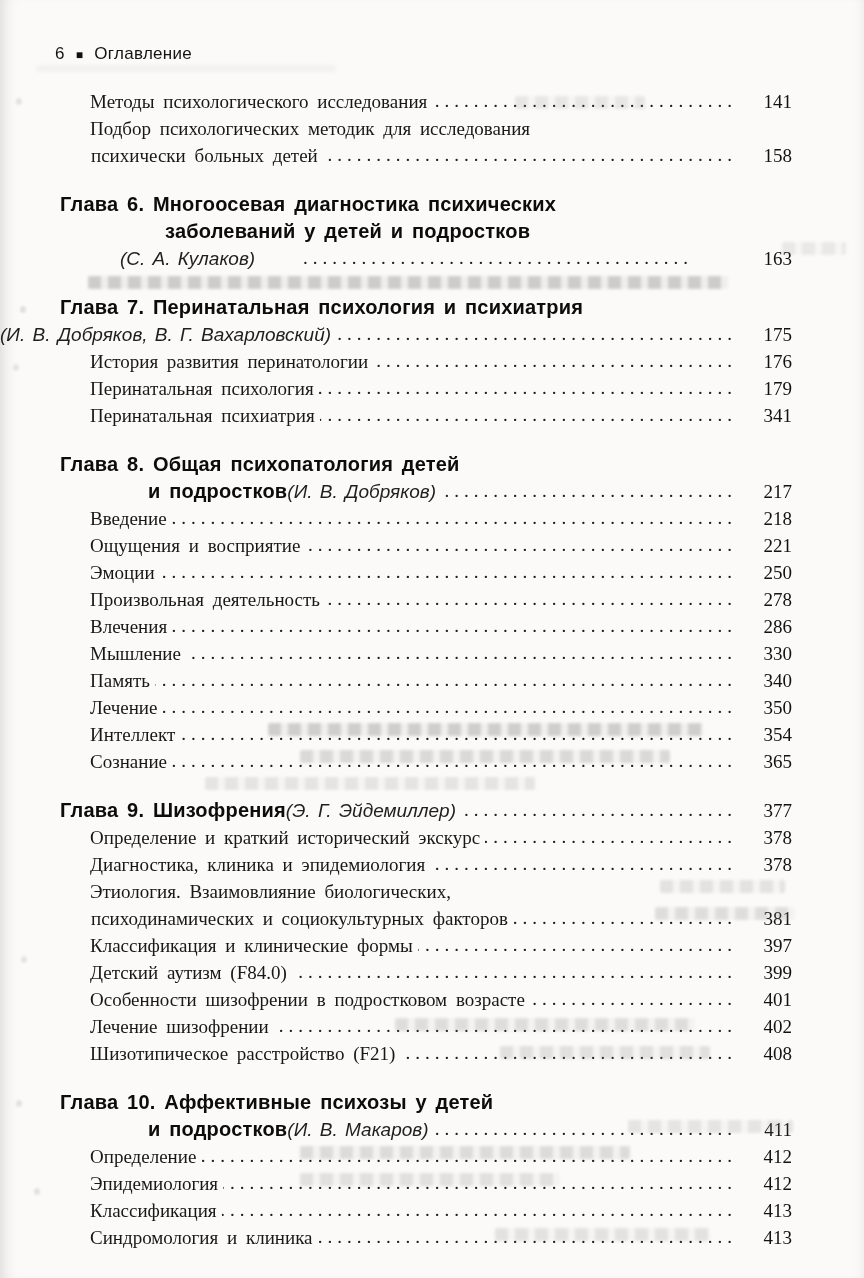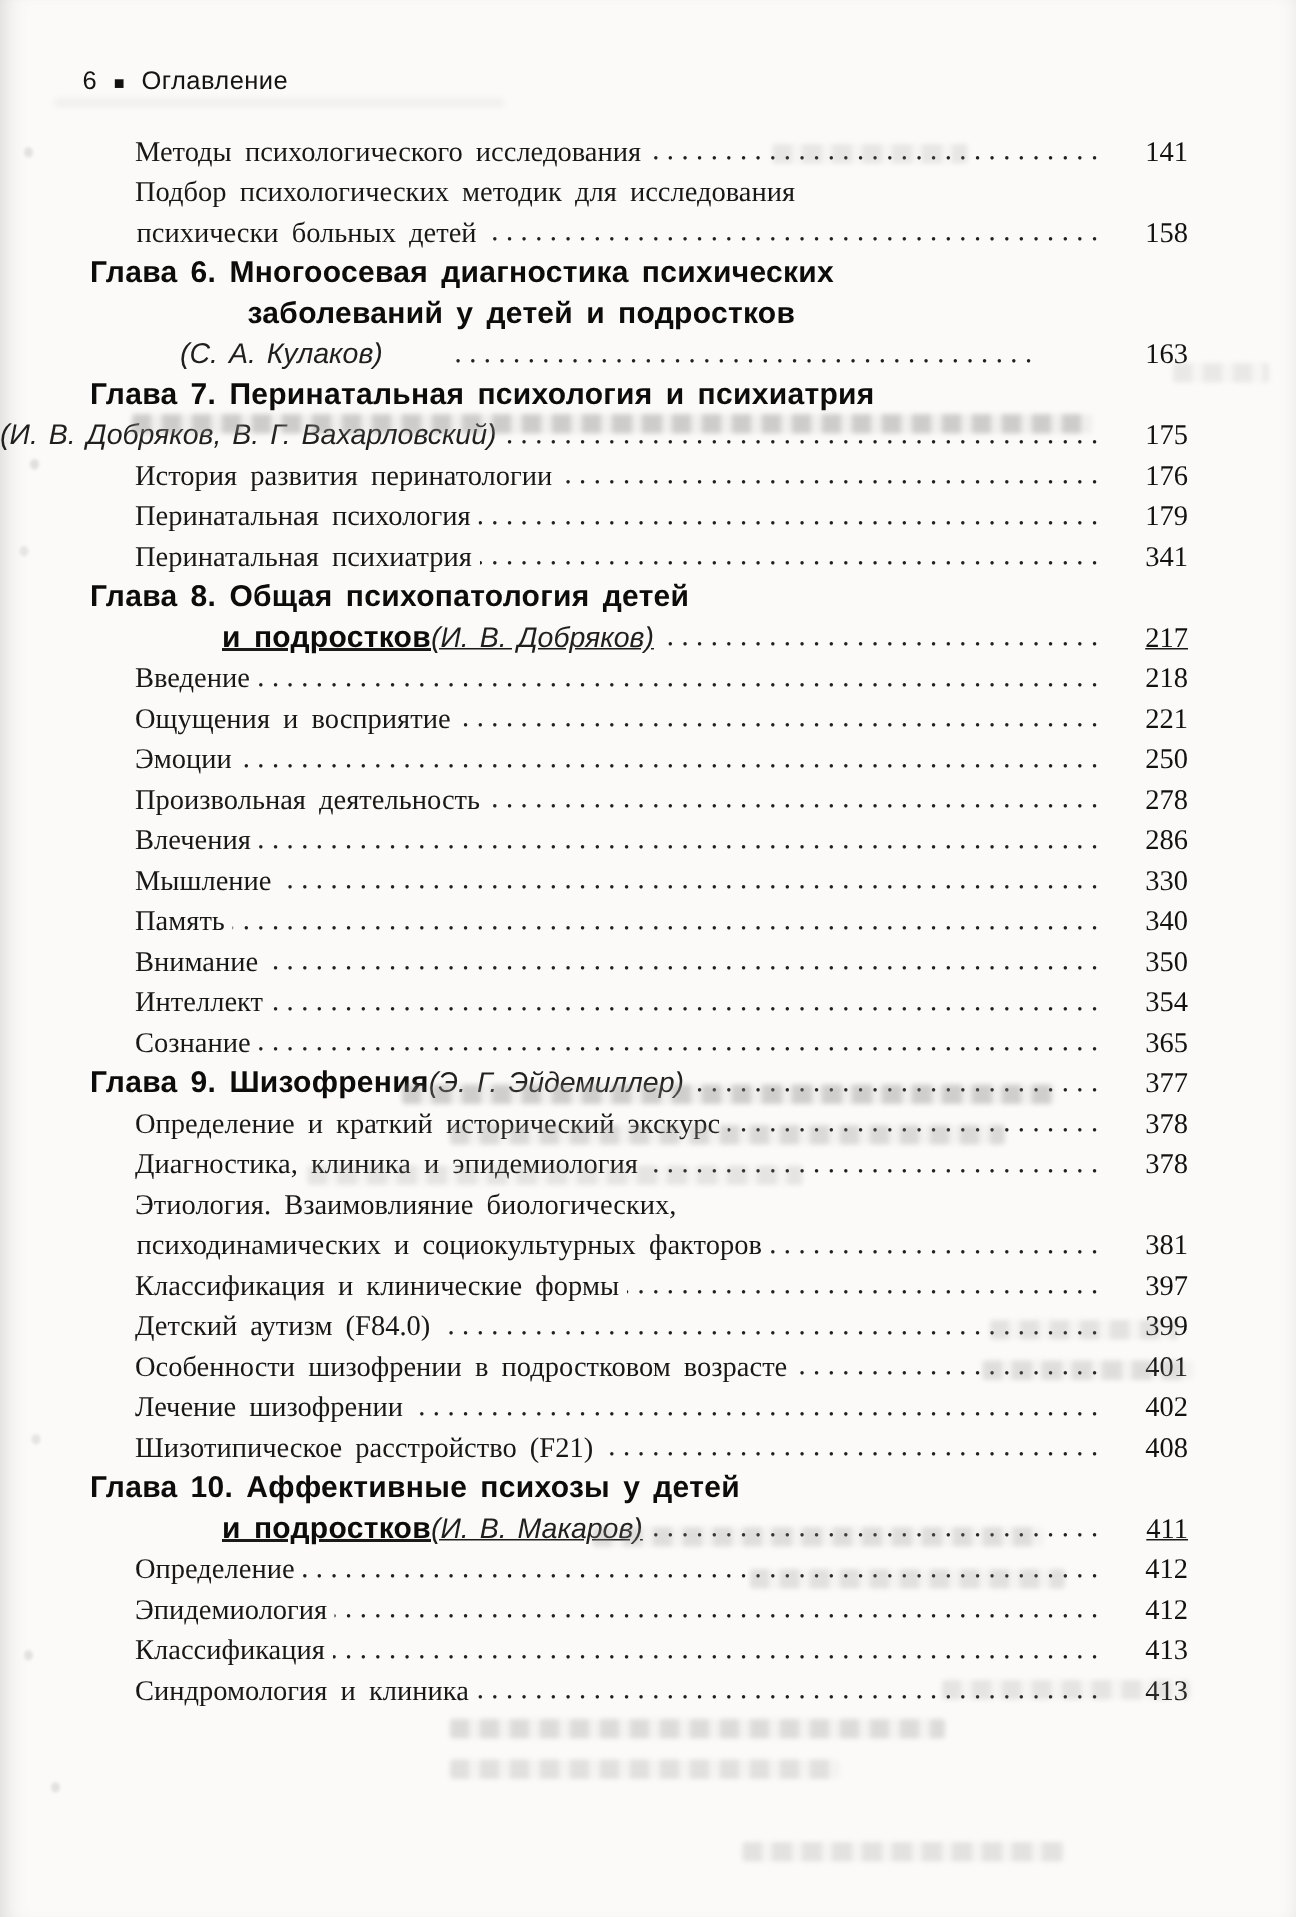--- a/index.html
+++ b/index.html
@@ -7,25 +7,25 @@
   .page{position:relative;width:864px;height:1278px;background:#fbfaf8;
         box-shadow:inset 14px 0 18px -14px rgba(0,0,0,.18), inset -10px 0 14px -12px rgba(0,0,0,.10);
         font-family:"Liberation Serif", serif;color:#1a1a1a;}
   
   .pagehead{position:absolute;top:44px;left:55px;display:flex;align-items:center;
             font-family:"Liberation Sans", sans-serif;font-size:17px;color:#141414;letter-spacing:.3px;}
   .pagehead .num{margin-right:11px;}
   .pagehead .sq{font-size:12px;line-height:1;margin-right:11px;transform:translateY(1px);color:#111;}
   
   main{position:absolute;top:88px;left:0;right:0;}
-  .block + .block{}
+  .block + .block{margin-top:22px;}
   .row{display:flex;align-items:baseline;line-height:27px;white-space:nowrap;padding-right:72px;}
   .ind-chapter{padding-left:60px;}
   .ind-chapter-cont{padding-left:165px;}
-  .ind-chapter-cont2{padding-left:148px;text-decoration:underline;}
+  .ind-chapter-cont2{padding-left:148px;}
   .ind-author-a{padding-left:120px;gap:44px;}
   .ind-author-b{}
   .ind-entry{padding-left:90px;}
   .ind-entry-cont{padding-left:91px;}
   .seg.plain{font:19px/27px "Liberation Serif", serif;word-spacing:4px;color:#181818;}
   .seg.chapter{font:bold 20px/27px "Liberation Sans", sans-serif;word-spacing:3px;letter-spacing:.2px;color:#0c0c0c;}
   .seg.author{font:italic 19px/27px "Liberation Sans", sans-serif;word-spacing:2px;color:#1f1f1f;}
   .leader{flex:1 1 auto;align-self:stretch;position:relative;overflow:hidden;margin-left:5px;min-width:10px;}
   .leader::before{content:"..............................................................................................................................";
     position:absolute;right:2px;bottom:3px;font:19px "Liberation Serif", serif;letter-spacing:5px;color:#202020;white-space:nowrap;}
@@ -140,21 +140,21 @@
           <span class="seg plain">Мышление</span>
           <span class="leader"></span>
           <span class="pagenum">330</span>
         </div>
         <div class="row ind-entry">
           <span class="seg plain">Память</span>
           <span class="leader"></span>
           <span class="pagenum">340</span>
         </div>
         <div class="row ind-entry">
-          <span class="seg plain">Внимание</span>
+          <span class="seg plain">Лечение</span>
           <span class="leader"></span>
           <span class="pagenum">350</span>
         </div>
         <div class="row ind-entry">
           <span class="seg plain">Интеллект</span>
           <span class="leader"></span>
           <span class="pagenum">354</span>
         </div>
         <div class="row ind-entry">
           <span class="seg plain">Сознание</span>

